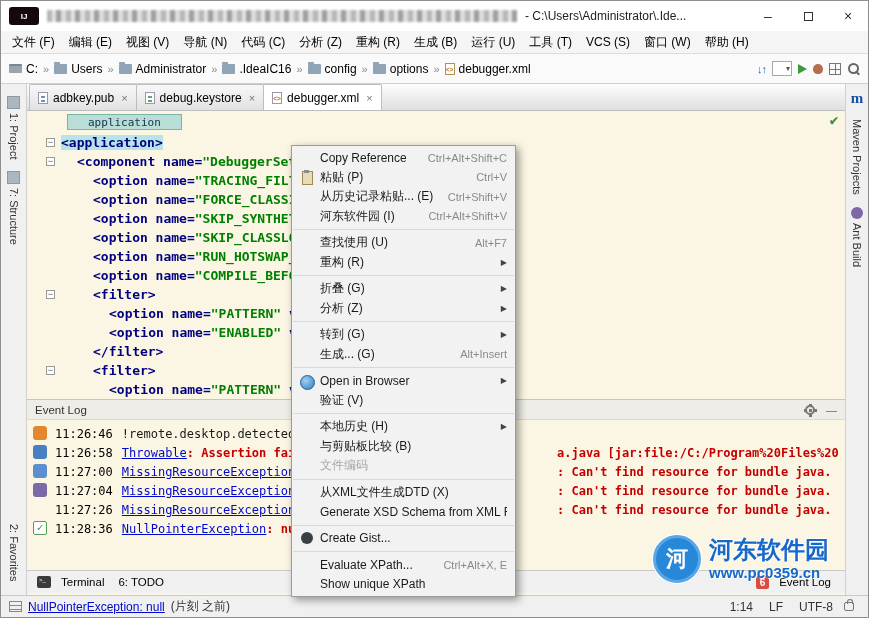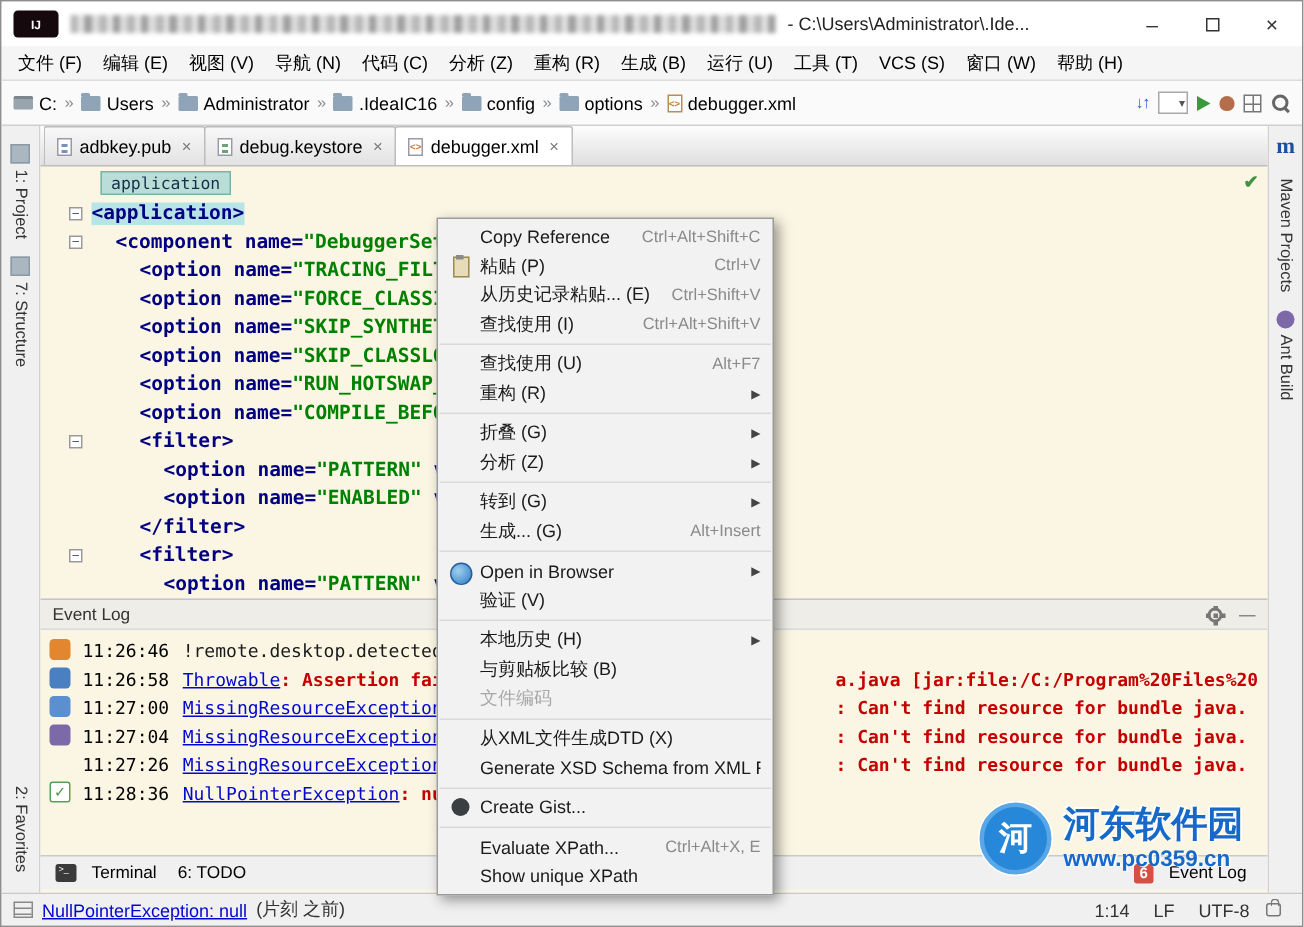--- a/index.html
+++ b/index.html
@@ -60,21 +60,21 @@
   .tab{display:flex;align-items:center;gap:5px;font-size:12px;padding:0 8px;border:1px solid #bdbdbd;border-bottom:none;background:linear-gradient(#f8f8f8,#e2e2e2);margin-right:-1px;height:26px;border-radius:2px 2px 0 0;white-space:nowrap;}
   .tab.active{background:#fff;}
   .tab-close{color:#777;font-size:11px;margin-left:2px;}
   .tab-ic{width:10px;height:12px;background:#fff;border:1px solid #99a;position:relative;flex:none;}
   .tab-ic.pub::after{content:"";position:absolute;left:2px;top:3px;right:2px;height:2px;background:#7a8fc0;box-shadow:0 4px 0 #7a8fc0;}
   .tab-ic.keystore::after{content:"";position:absolute;left:2px;top:3px;right:2px;height:2px;background:#6aa07a;box-shadow:0 4px 0 #6aa07a;}
   .tab-ic.xml::after{content:"<>";position:absolute;left:-1px;right:-1px;top:2px;font-size:6.5px;color:#d2722a;text-align:center;font-weight:bold;}
 
   
   .crumb-row{height:22px;display:flex;align-items:center;padding-left:40px;position:relative;flex:none;}
-  .tag-chip{background:#b9ded8;border:1px solid #79b4ab;font-family:"DejaVu Sans Mono",monospace;font-size:11px;padding:0 6px;height:16px;line-height:15px;color:#15324a;}
+  .tag-chip{background:#b9ded8;border:1px solid #79b4ab;font-family:"DejaVu Sans Mono",monospace;font-size:11px;padding:0 20px;height:16px;line-height:15px;color:#15324a;}
   .inspect-ok{position:absolute;right:6px;top:3px;color:#3f9440;font-size:12px;font-weight:bold;}
   .editor{height:266px;overflow:hidden;font-family:"DejaVu Sans Mono",monospace;font-size:13px;font-weight:bold;flex:none;}
   .code-line{display:flex;height:19px;align-items:center;}
   .fold-gutter{width:34px;flex:none;display:flex;justify-content:flex-end;padding-right:6px;}
   .fold-box{width:9px;height:9px;border:1px solid #999;background:#fff;font-size:9px;line-height:7px;text-align:center;color:#555;font-weight:normal;font-family:"Liberation Sans",sans-serif;}
   .code-text{white-space:pre;}
   .tag{color:#000080;}
   .str{color:#008000;}
   .sel{background:#b7e4e6;}
 
@@ -412,21 +412,21 @@
         <span class="cm-label">粘贴 (P)</span>
         <span class="cm-right">Ctrl+V</span>
       </div>
       <div class="cm-item">
         <span class="cm-ic"></span>
         <span class="cm-label">从历史记录粘贴... (E)</span>
         <span class="cm-right">Ctrl+Shift+V</span>
       </div>
       <div class="cm-item">
         <span class="cm-ic"></span>
-        <span class="cm-label">查找使用 (I)</span>
+        <span class="cm-label">河东软件园 (I)</span>
         <span class="cm-right">Ctrl+Alt+Shift+V</span>
       </div>
       <div class="cm-sep"></div>
       <div class="cm-item">
         <span class="cm-ic"></span>
         <span class="cm-label">查找使用 (U)</span>
         <span class="cm-right">Alt+F7</span>
       </div>
       <div class="cm-item">
         <span class="cm-ic"></span>

